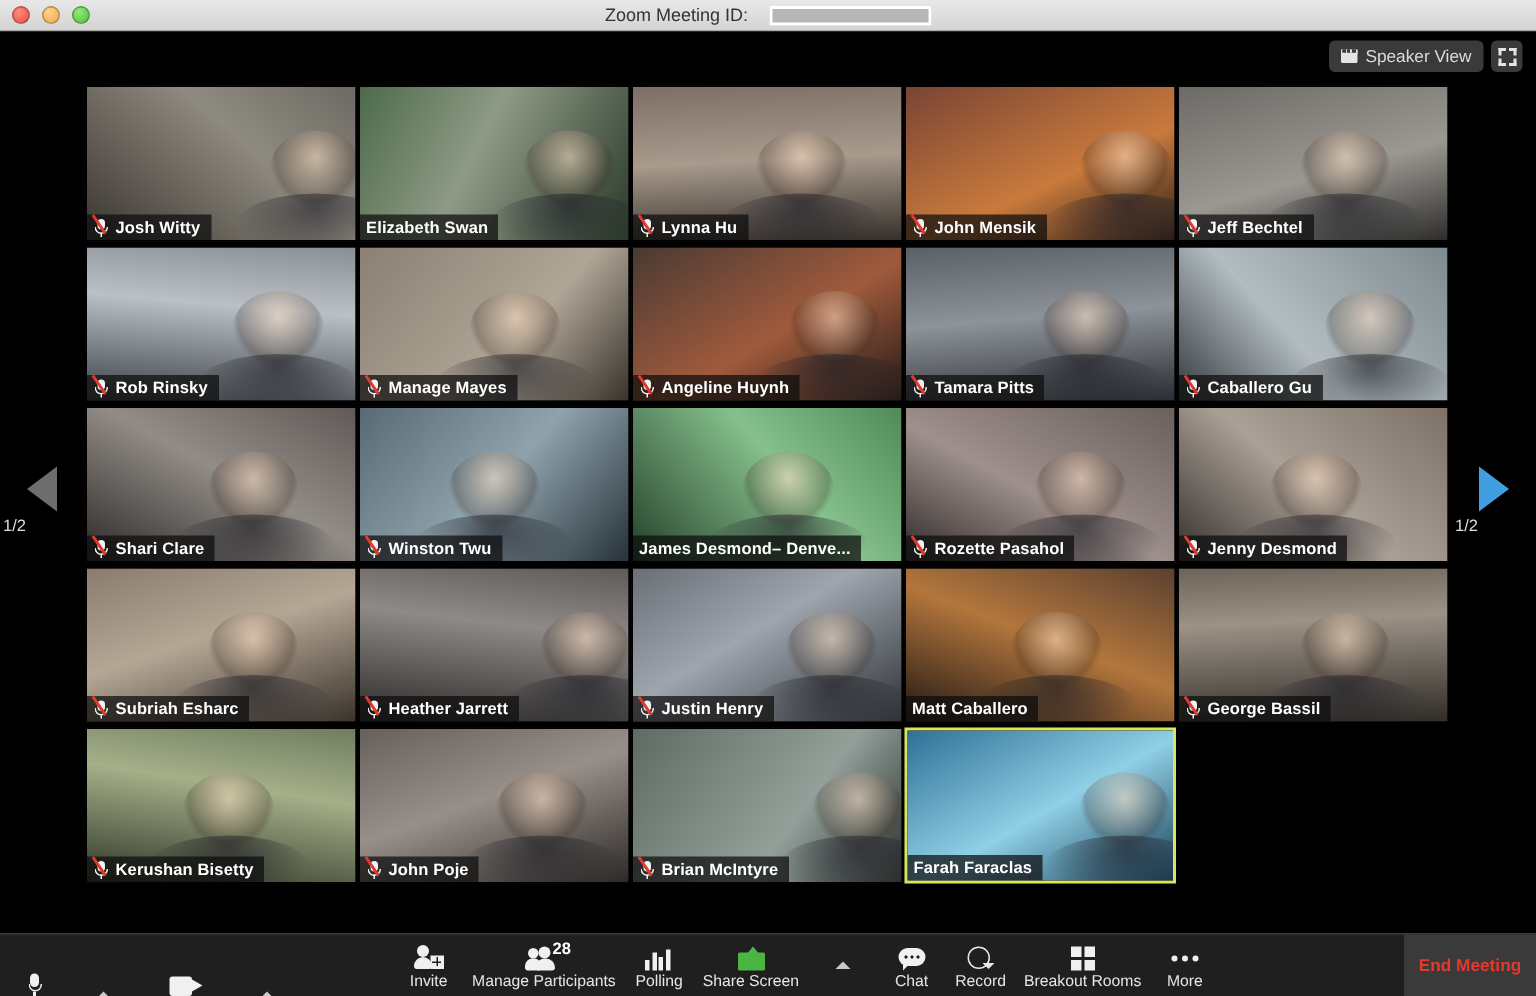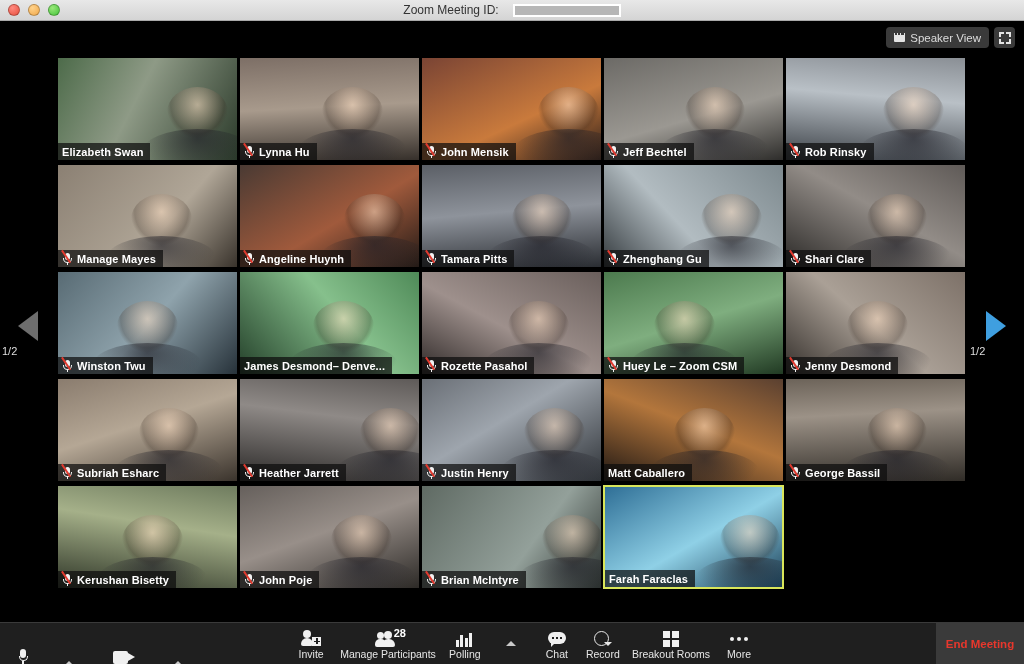--- a/index.html
+++ b/index.html
@@ -334,20 +334,35 @@
       <div class="arrow left-a"></div>
       <div>1/2</div>
     </div>
     <div class="pager right">
       <div class="arrow right-a"></div>
       <div>1/2</div>
     </div>
 
     <div id="grid">
         <div class="tile">
+          <div class="scene" style="background: linear-gradient(221deg, rgb(109, 106, 99) 0%, rgb(142, 138, 128) 39%, rgb(58, 54, 48) 100%);">
+            <div class="blob" style="left: 68%; top: 28%; width: 34%; height: 50%; background: radial-gradient(at 50% 35%, rgba(255, 224, 196, 0.55), rgba(60, 45, 35, 0.25) 62%, rgba(0, 0, 0, 0) 72%); border-radius: 50% 50% 42% 42%;"></div>
+            <div class="blob" style="left: 54%; top: 70%; width: 62%; height: 46%; background: radial-gradient(at 50% 20%, rgba(30, 30, 38, 0.62), rgba(20, 20, 26, 0) 70%); border-radius: 50% 50% 0px 0px;"></div>
+          </div>
+          <div class="namebar">
+            <span class="mic-muted">
+              <span class="body"></span>
+              <span class="arc"></span>
+              <span class="stem"></span>
+              <span class="slash"></span>
+            </span>
+            <span>Josh Witty</span>
+          </div>
+        </div>
+        <div class="tile">
           <div class="scene" style="background: linear-gradient(117deg, rgb(77, 107, 74) 0%, rgb(142, 154, 134) 43%, rgb(43, 58, 42) 100%);">
             <div class="blob" style="left: 61%; top: 28%; width: 34%; height: 50%; background: radial-gradient(at 50% 35%, rgba(255, 224, 196, 0.55), rgba(60, 45, 35, 0.25) 62%, rgba(0, 0, 0, 0) 72%); border-radius: 50% 50% 42% 42%;"></div>
             <div class="blob" style="left: 47%; top: 70%; width: 62%; height: 46%; background: radial-gradient(at 50% 20%, rgba(30, 30, 38, 0.62), rgba(20, 20, 26, 0) 70%); border-radius: 50% 50% 0px 0px;"></div>
           </div>
           <div class="namebar">
             <span>Elizabeth Swan</span>
           </div>
         </div>
         <div class="tile">
           <div class="scene" style="background: linear-gradient(177deg, rgb(125, 111, 102) 0%, rgb(168, 154, 140) 48%, rgb(54, 48, 43) 100%);">
@@ -459,21 +474,21 @@
             <div class="blob" style="left: 54%; top: 28%; width: 34%; height: 50%; background: radial-gradient(at 50% 35%, rgba(255, 224, 196, 0.55), rgba(60, 45, 35, 0.25) 62%, rgba(0, 0, 0, 0) 72%); border-radius: 50% 50% 42% 42%;"></div>
             <div class="blob" style="left: 40%; top: 70%; width: 62%; height: 46%; background: radial-gradient(at 50% 20%, rgba(30, 30, 38, 0.62), rgba(20, 20, 26, 0) 70%); border-radius: 50% 50% 0px 0px;"></div>
           </div>
           <div class="namebar">
             <span class="mic-muted">
               <span class="body"></span>
               <span class="arc"></span>
               <span class="stem"></span>
               <span class="slash"></span>
             </span>
-            <span>Zhenghang Gu</span>
+            <span>Caballero Gu</span>
           </div>
         </div>
         <div class="tile">
           <div class="scene" style="background: linear-gradient(209deg, rgb(95, 90, 87) 0%, rgb(146, 140, 135) 46%, rgb(43, 41, 39) 100%);">
             <div class="blob" style="left: 45%; top: 28%; width: 34%; height: 50%; background: radial-gradient(at 50% 35%, rgba(255, 224, 196, 0.55), rgba(60, 45, 35, 0.25) 62%, rgba(0, 0, 0, 0) 72%); border-radius: 50% 50% 42% 42%;"></div>
             <div class="blob" style="left: 31%; top: 70%; width: 62%; height: 46%; background: radial-gradient(at 50% 20%, rgba(30, 30, 38, 0.62), rgba(20, 20, 26, 0) 70%); border-radius: 50% 50% 0px 0px;"></div>
           </div>
           <div class="namebar">
             <span class="mic-muted">
               <span class="body"></span>
@@ -514,35 +529,20 @@
             <div class="blob" style="left: 34%; top: 70%; width: 62%; height: 46%; background: radial-gradient(at 50% 20%, rgba(30, 30, 38, 0.62), rgba(20, 20, 26, 0) 70%); border-radius: 50% 50% 0px 0px;"></div>
           </div>
           <div class="namebar">
             <span class="mic-muted">
               <span class="body"></span>
               <span class="arc"></span>
               <span class="stem"></span>
               <span class="slash"></span>
             </span>
             <span>Rozette Pasahol</span>
-          </div>
-        </div>
-        <div class="tile">
-          <div class="scene" style="background: linear-gradient(163deg, rgb(76, 122, 78) 0%, rgb(127, 174, 127) 49%, rgb(33, 58, 35) 100%);">
-            <div class="blob" style="left: 28%; top: 28%; width: 34%; height: 50%; background: radial-gradient(at 50% 35%, rgba(255, 224, 196, 0.55), rgba(60, 45, 35, 0.25) 62%, rgba(0, 0, 0, 0) 72%); border-radius: 50% 50% 42% 42%;"></div>
-            <div class="blob" style="left: 14%; top: 70%; width: 62%; height: 46%; background: radial-gradient(at 50% 20%, rgba(30, 30, 38, 0.62), rgba(20, 20, 26, 0) 70%); border-radius: 50% 50% 0px 0px;"></div>
-          </div>
-          <div class="namebar">
-            <span class="mic-muted">
-              <span class="body"></span>
-              <span class="arc"></span>
-              <span class="stem"></span>
-              <span class="slash"></span>
-            </span>
-            <span>Huey Le – Zoom CSM</span>
           </div>
         </div>
         <div class="tile">
           <div class="scene" style="background: linear-gradient(221deg, rgb(125, 113, 104) 0%, rgb(170, 160, 150) 52%, rgb(53, 48, 44) 100%);">
             <div class="blob" style="left: 34%; top: 28%; width: 34%; height: 50%; background: radial-gradient(at 50% 35%, rgba(255, 224, 196, 0.55), rgba(60, 45, 35, 0.25) 62%, rgba(0, 0, 0, 0) 72%); border-radius: 50% 50% 42% 42%;"></div>
             <div class="blob" style="left: 20%; top: 70%; width: 62%; height: 46%; background: radial-gradient(at 50% 20%, rgba(30, 30, 38, 0.62), rgba(20, 20, 26, 0) 70%); border-radius: 50% 50% 0px 0px;"></div>
           </div>
           <div class="namebar">
             <span class="mic-muted">
               <span class="body"></span>
@@ -740,20 +740,30 @@
           <span class="g-poll">
               <i></i>
               <i></i>
               <i></i>
               <i></i>
             </span>
         </span>
         <span class="lbl">Polling</span>
       </div>
 
+      <div class="tb-item">
+        <span class="tb-glyph">
+          <span class="g-share">
+              <span class="box"></span>
+              <span class="arw"></span>
+              <span class="stm"></span>
+            </span>
+        </span>
+        <span class="lbl">Share Screen</span>
+      </div>
       <div class="tb-item tb-caret">
         <span class="caret"></span>
       </div>
 
       <div class="tb-item">
         <span class="tb-glyph">
           <span class="g-chat">
               <span class="bub"></span>
               <span class="tail"></span>
               <span class="dots"></span>

